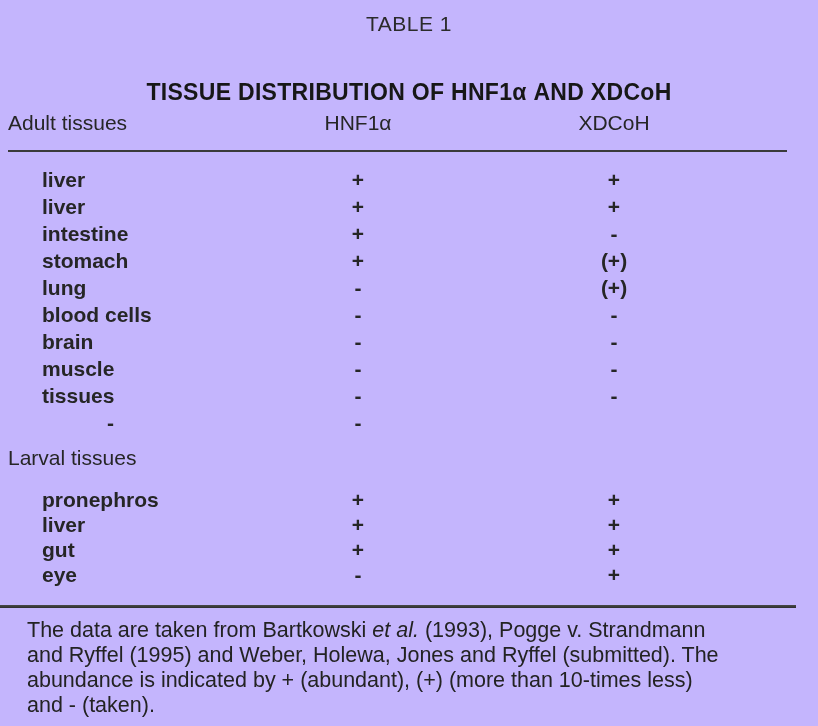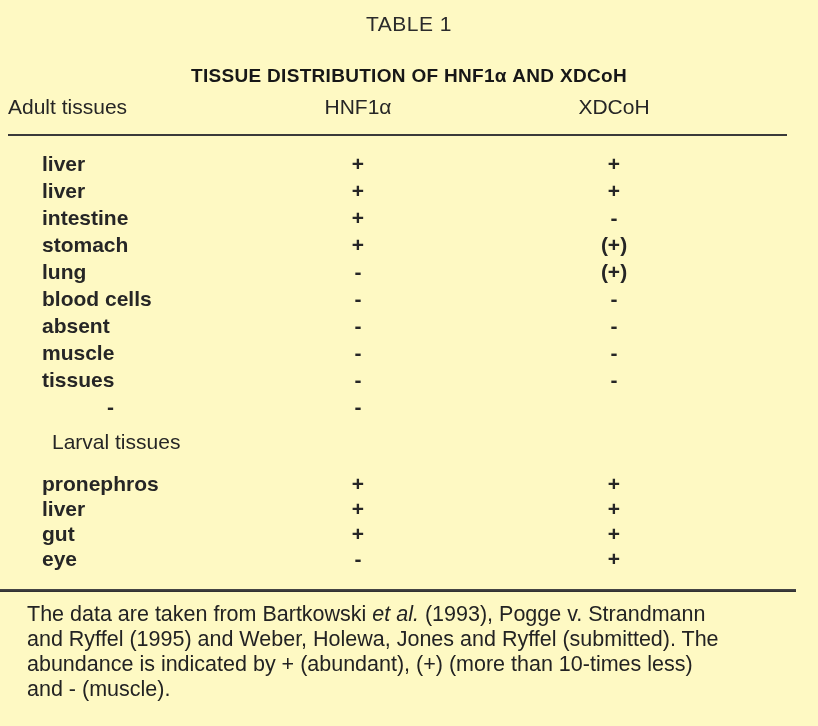--- a/index.html
+++ b/index.html
@@ -6,38 +6,38 @@
     margin: 0;
     padding: 0;
     background: #fbfbfa;
   }
   .page {
     position: relative;
     width: 818px;
     height: 726px;
     box-sizing: border-box;
     padding: 12px 8px 0 8px;
-    background: #fef9c3;
+    background: #c4b5fd;
     color: #262626;
     font-family: "Liberation Sans", "DejaVu Sans", sans-serif;
     font-size: 21px;
     overflow: hidden;
   }
   .caption {
     text-align: center;
     font-size: 21px;
     line-height: 24px;
     letter-spacing: 0.5px;
     color: #2b2b2b;
   }
   .title {
-    margin-top: 26px;
+    margin-top: 42px;
     text-align: center;
     font-weight: bold;
-    font-size: 19px;
+    font-size: 23px;
     line-height: 28px;
     letter-spacing: 0.3px;
     color: #171717;
   }
   .hdr-row {
     margin-top: 4px;
     display: grid;
     grid-template-columns: 205px 290px 222px;
     height: 26px;
     align-items: center;
@@ -70,21 +70,20 @@
     height: 27px;
     align-items: center;
     font-weight: bold;
   }
   .rows.larval .row { height: 25px; }
   .tissue { padding-left: 34px; }
   .section {
     margin-top: 8px;
     height: 27px;
     line-height: 27px;
-    margin-left: 44px;
   }
   .footnote {
     margin-top: 10px;
     color: #232323;
     font-size: 21.5px;
   }
   .fline {
     line-height: 25px;
     white-space: nowrap;
     margin-left: 19px;
@@ -133,21 +132,21 @@
       <div class="tissue">lung</div>
       <div class="cell">-</div>
       <div class="cell">(+)</div>
     </div>
     <div class="row">
       <div class="tissue">blood cells</div>
       <div class="cell">-</div>
       <div class="cell">-</div>
     </div>
     <div class="row">
-      <div class="tissue">absent</div>
+      <div class="tissue">brain</div>
       <div class="cell">-</div>
       <div class="cell">-</div>
     </div>
     <div class="row">
       <div class="tissue">muscle</div>
       <div class="cell">-</div>
       <div class="cell">-</div>
     </div>
     <div class="row">
       <div class="tissue">tissues</div>
@@ -184,16 +183,16 @@
       <div class="cell">+</div>
     </div>
   </div>
 
   <div class="rule rule-bottom"></div>
 
   <div class="footnote">
     <div class="fline"><span>The data are taken from Bartkowski </span><span class="it">et al.</span><span> (1993), Pogge v. Strandmann</span></div>
     <div class="fline">and Ryffel (1995) and Weber, Holewa, Jones and Ryffel (submitted). The</div>
     <div class="fline">abundance is indicated by + (abundant), (+) (more than 10-times less)</div>
-    <div class="fline">and - (muscle).</div>
+    <div class="fline">and - (taken).</div>
   </div>
 
 </div>
 
 </body></html>

